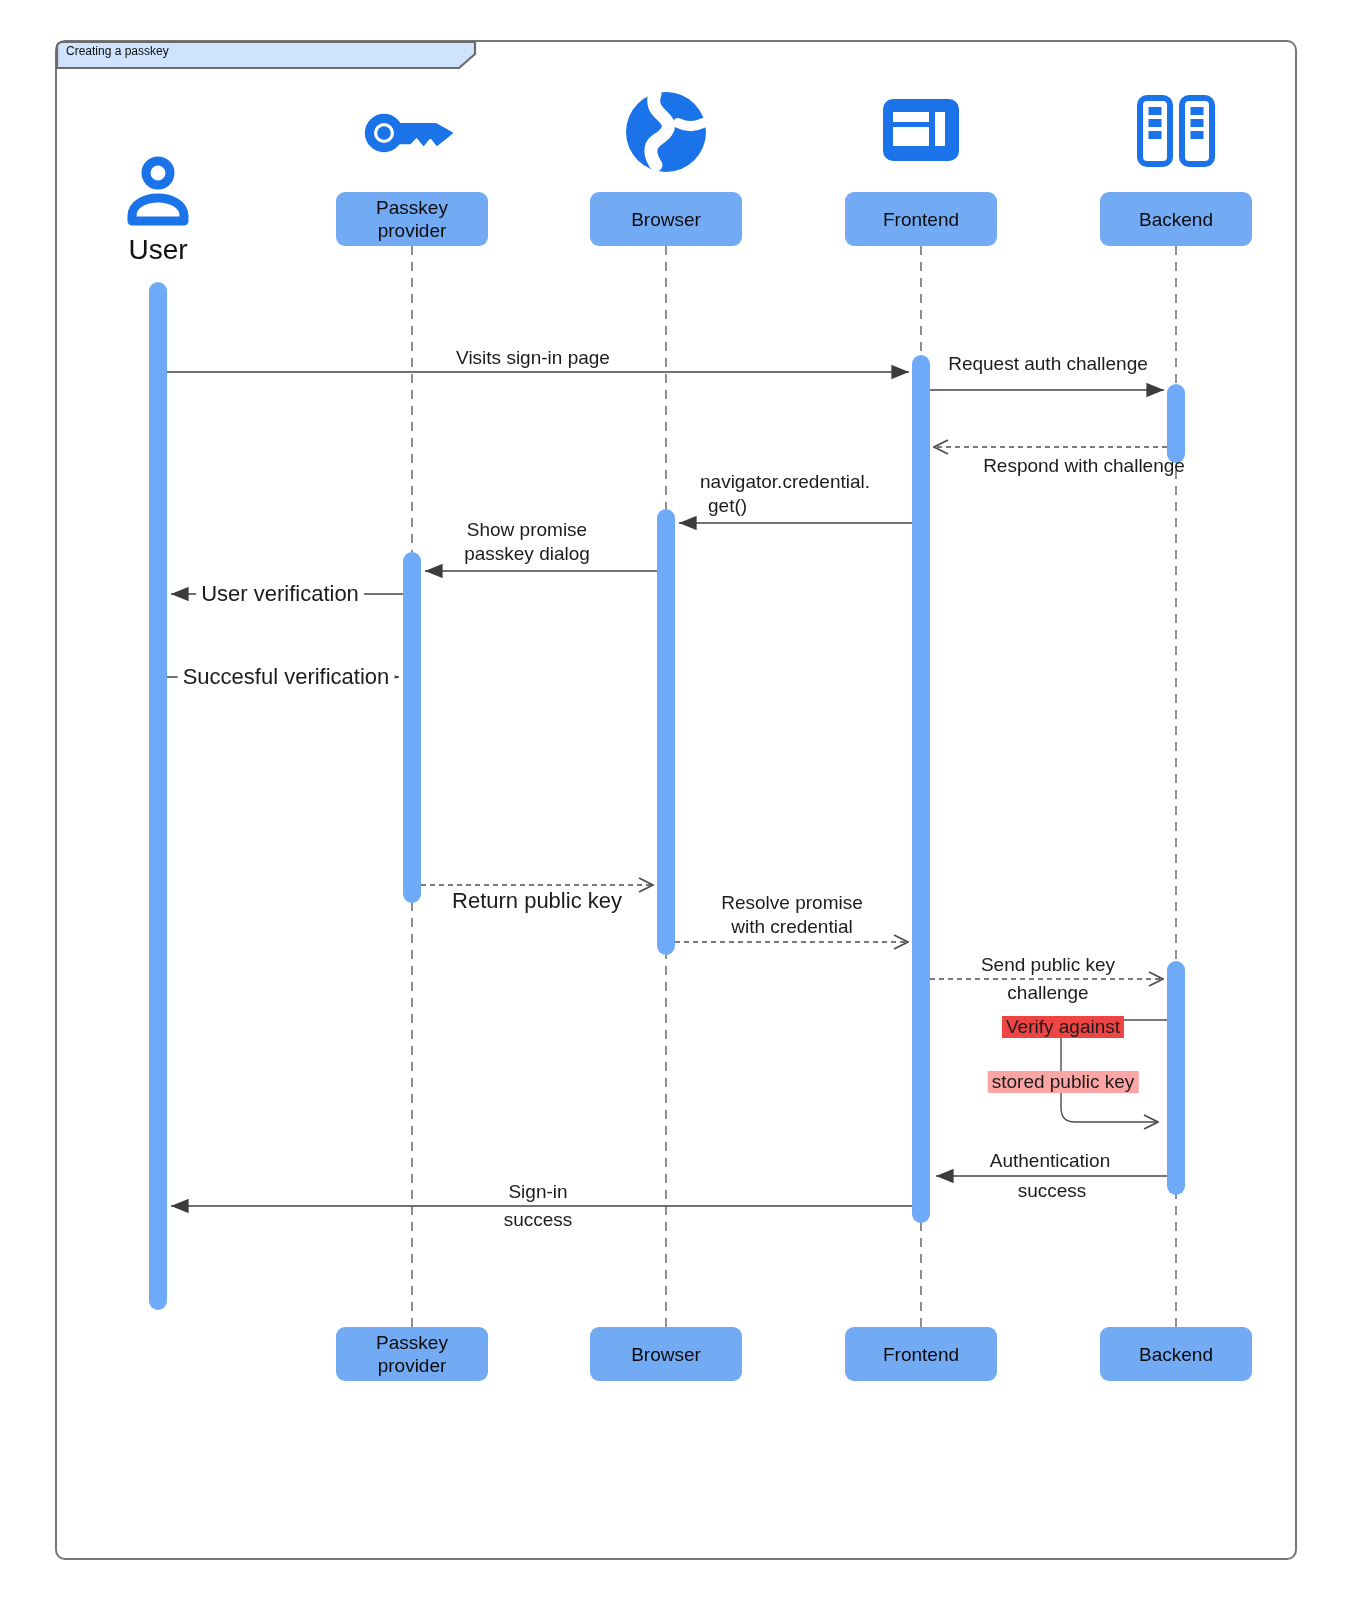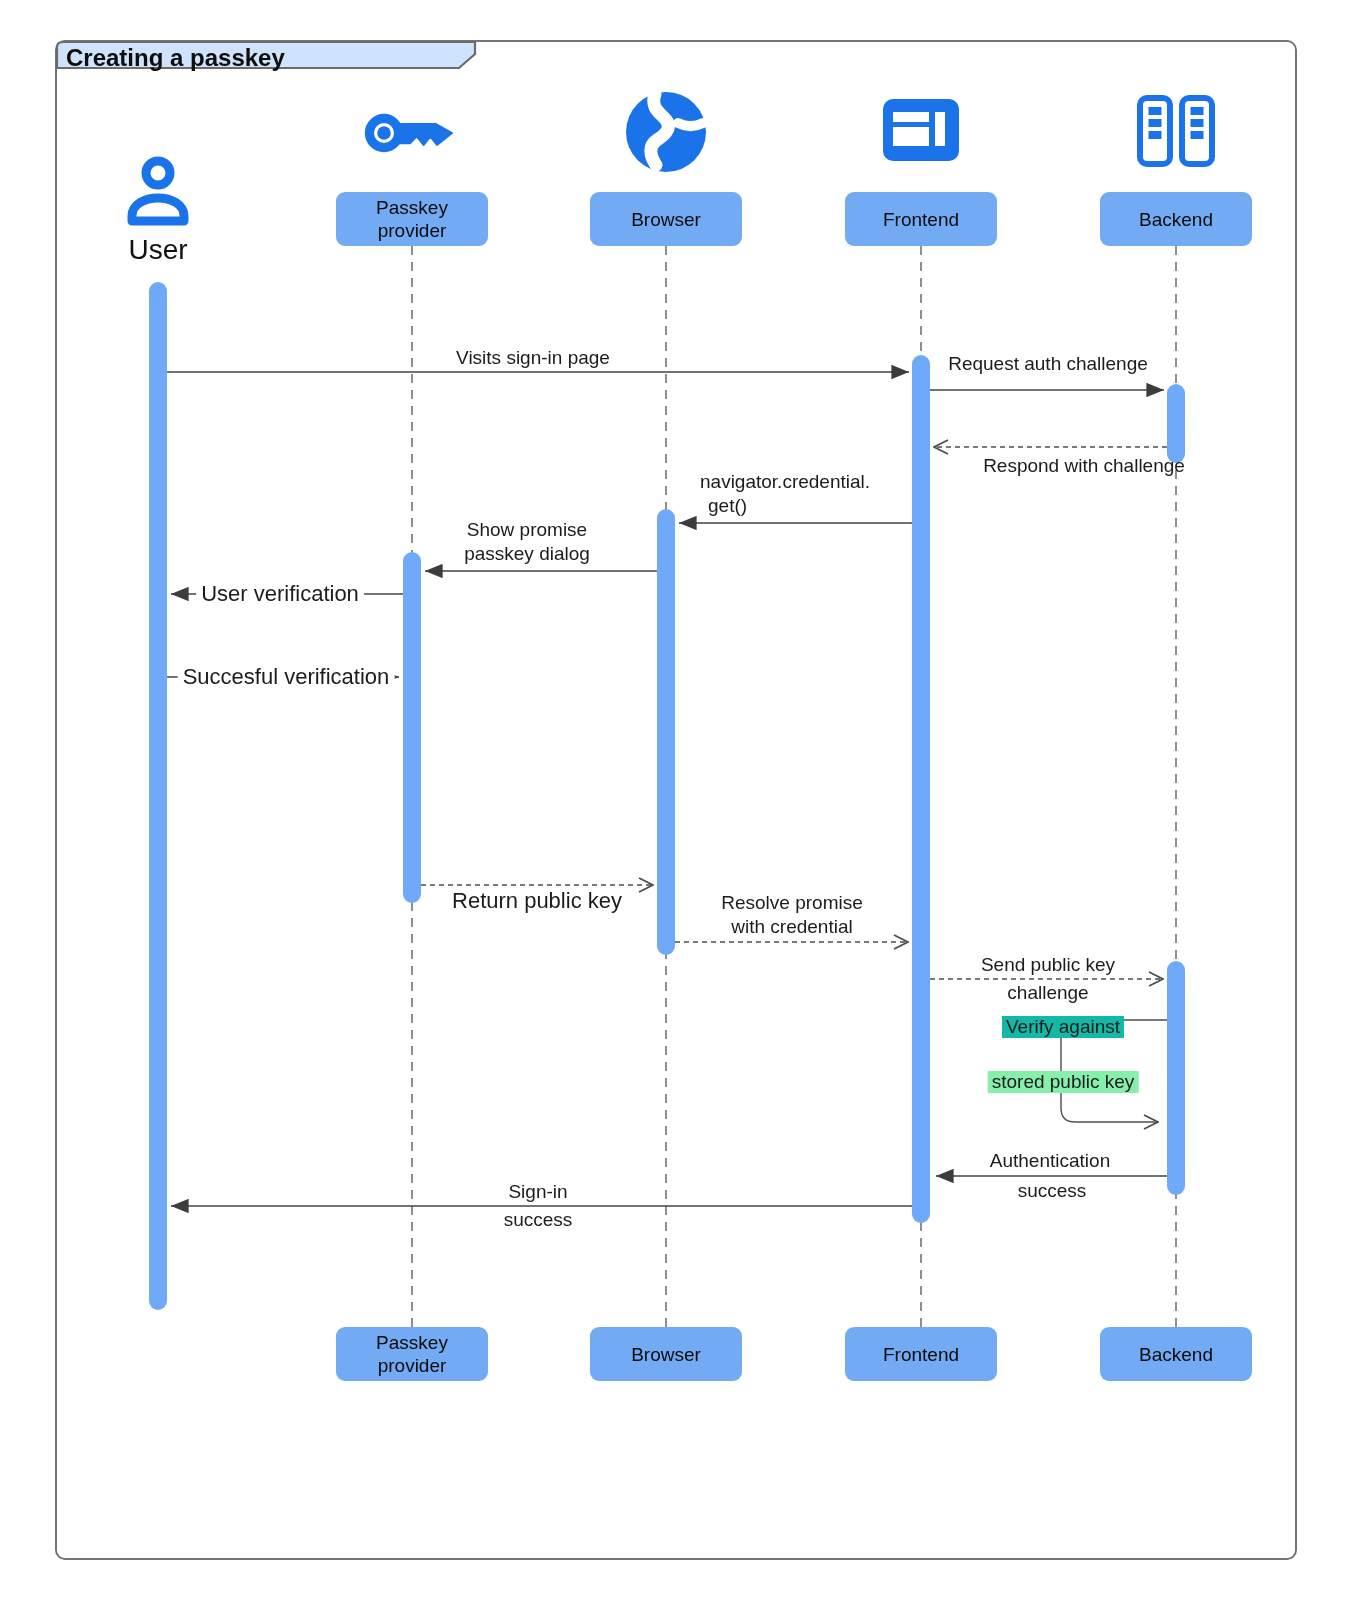--- a/index.html
+++ b/index.html
@@ -2,21 +2,21 @@
 <html><head>
 <meta charset="utf-8">
 <style>
   html,body{margin:0;padding:0;background:#ffffff;}
   .canvas{position:relative;width:1349px;height:1600px;background:#ffffff;overflow:hidden;
           font-family:"Liberation Sans",sans-serif;color:#1c1c1c;}
   .frame{position:absolute;left:55px;top:40px;width:1238px;height:1516px;
          border:2.5px solid #757575;border-radius:10px;background:#ffffff;}
   .layer{position:absolute;left:0;top:0;width:1349px;height:1600px;pointer-events:none;}
   .z1{z-index:1}.z2{z-index:2}.z4{z-index:4}
-  .title-text{position:absolute;left:66px;top:44px;font-size:24px;font-weight:700;color:#0d0d0d;z-index:6;}
+  .title-text{position:absolute;left:66px;top:44px;font-size:12px;font-weight:400;color:#0d0d0d;z-index:6;}
   .pbox{position:absolute;width:152px;height:54px;background:#73aaf4;border-radius:9px;
         display:flex;align-items:center;justify-content:center;text-align:center;
         font-size:19px;line-height:23px;color:#0c0c0c;z-index:2;padding:0 8px;box-sizing:border-box;}
   .plabel{position:absolute;font-size:28px;color:#111;transform:translateX(-50%);white-space:nowrap;z-index:2;}
   .bar{position:absolute;width:18px;background:#6faaf8;border-radius:9px;z-index:3;}
   .mlab{position:absolute;font-size:19px;white-space:nowrap;transform:translateX(-50%);z-index:5;color:#1c1c1c;}
   .mlab-left{position:absolute;font-size:19px;white-space:nowrap;z-index:5;color:#1c1c1c;line-height:24px;}
   .inlab{position:absolute;font-size:22px;white-space:nowrap;transform:translate(-50%,-50%);
          background:#ffffff;padding:0 5px;z-index:5;color:#1c1c1c;}
   .lifeline{stroke:#8f8f8f;stroke-width:2;stroke-dasharray:9 7;}
@@ -135,22 +135,22 @@
   <div class="inlab" style="left:286px;top:677px">Succesful verification</div>
 
   <div class="inlab" style="left:537px;top:901px">Return public key</div>
 
   <div class="mlab" style="left:792px;top:892px">Resolve promise</div>
   <div class="mlab" style="left:792px;top:916px">with credential</div>
 
   <div class="mlab" style="left:1048px;top:954px">Send public key</div>
   <div class="mlab" style="left:1048px;top:982px">challenge</div>
 
-  <div class="mlab" style="left:1063px;top:1016px;background:#14b8a6;padding:0 4px">Verify against</div>
-  <div class="mlab" style="left:1063px;top:1071px;background:#86efac;padding:0 4px">stored public key</div>
+  <div class="mlab" style="left:1063px;top:1016px;background:#ef4444;padding:0 4px">Verify against</div>
+  <div class="mlab" style="left:1063px;top:1071px;background:#fca5a5;padding:0 4px">stored public key</div>
 
   <div class="mlab" style="left:1050px;top:1150px">Authentication</div>
   <div class="mlab" style="left:1052px;top:1180px">success</div>
 
   <div class="mlab" style="left:538px;top:1181px">Sign-in</div>
   <div class="mlab" style="left:538px;top:1209px">success</div>
 
   <div class="pbox" style="left:336px;top:1327px">Passkey provider</div>
   <div class="pbox" style="left:590px;top:1327px">Browser</div>
   <div class="pbox" style="left:845px;top:1327px">Frontend</div>

